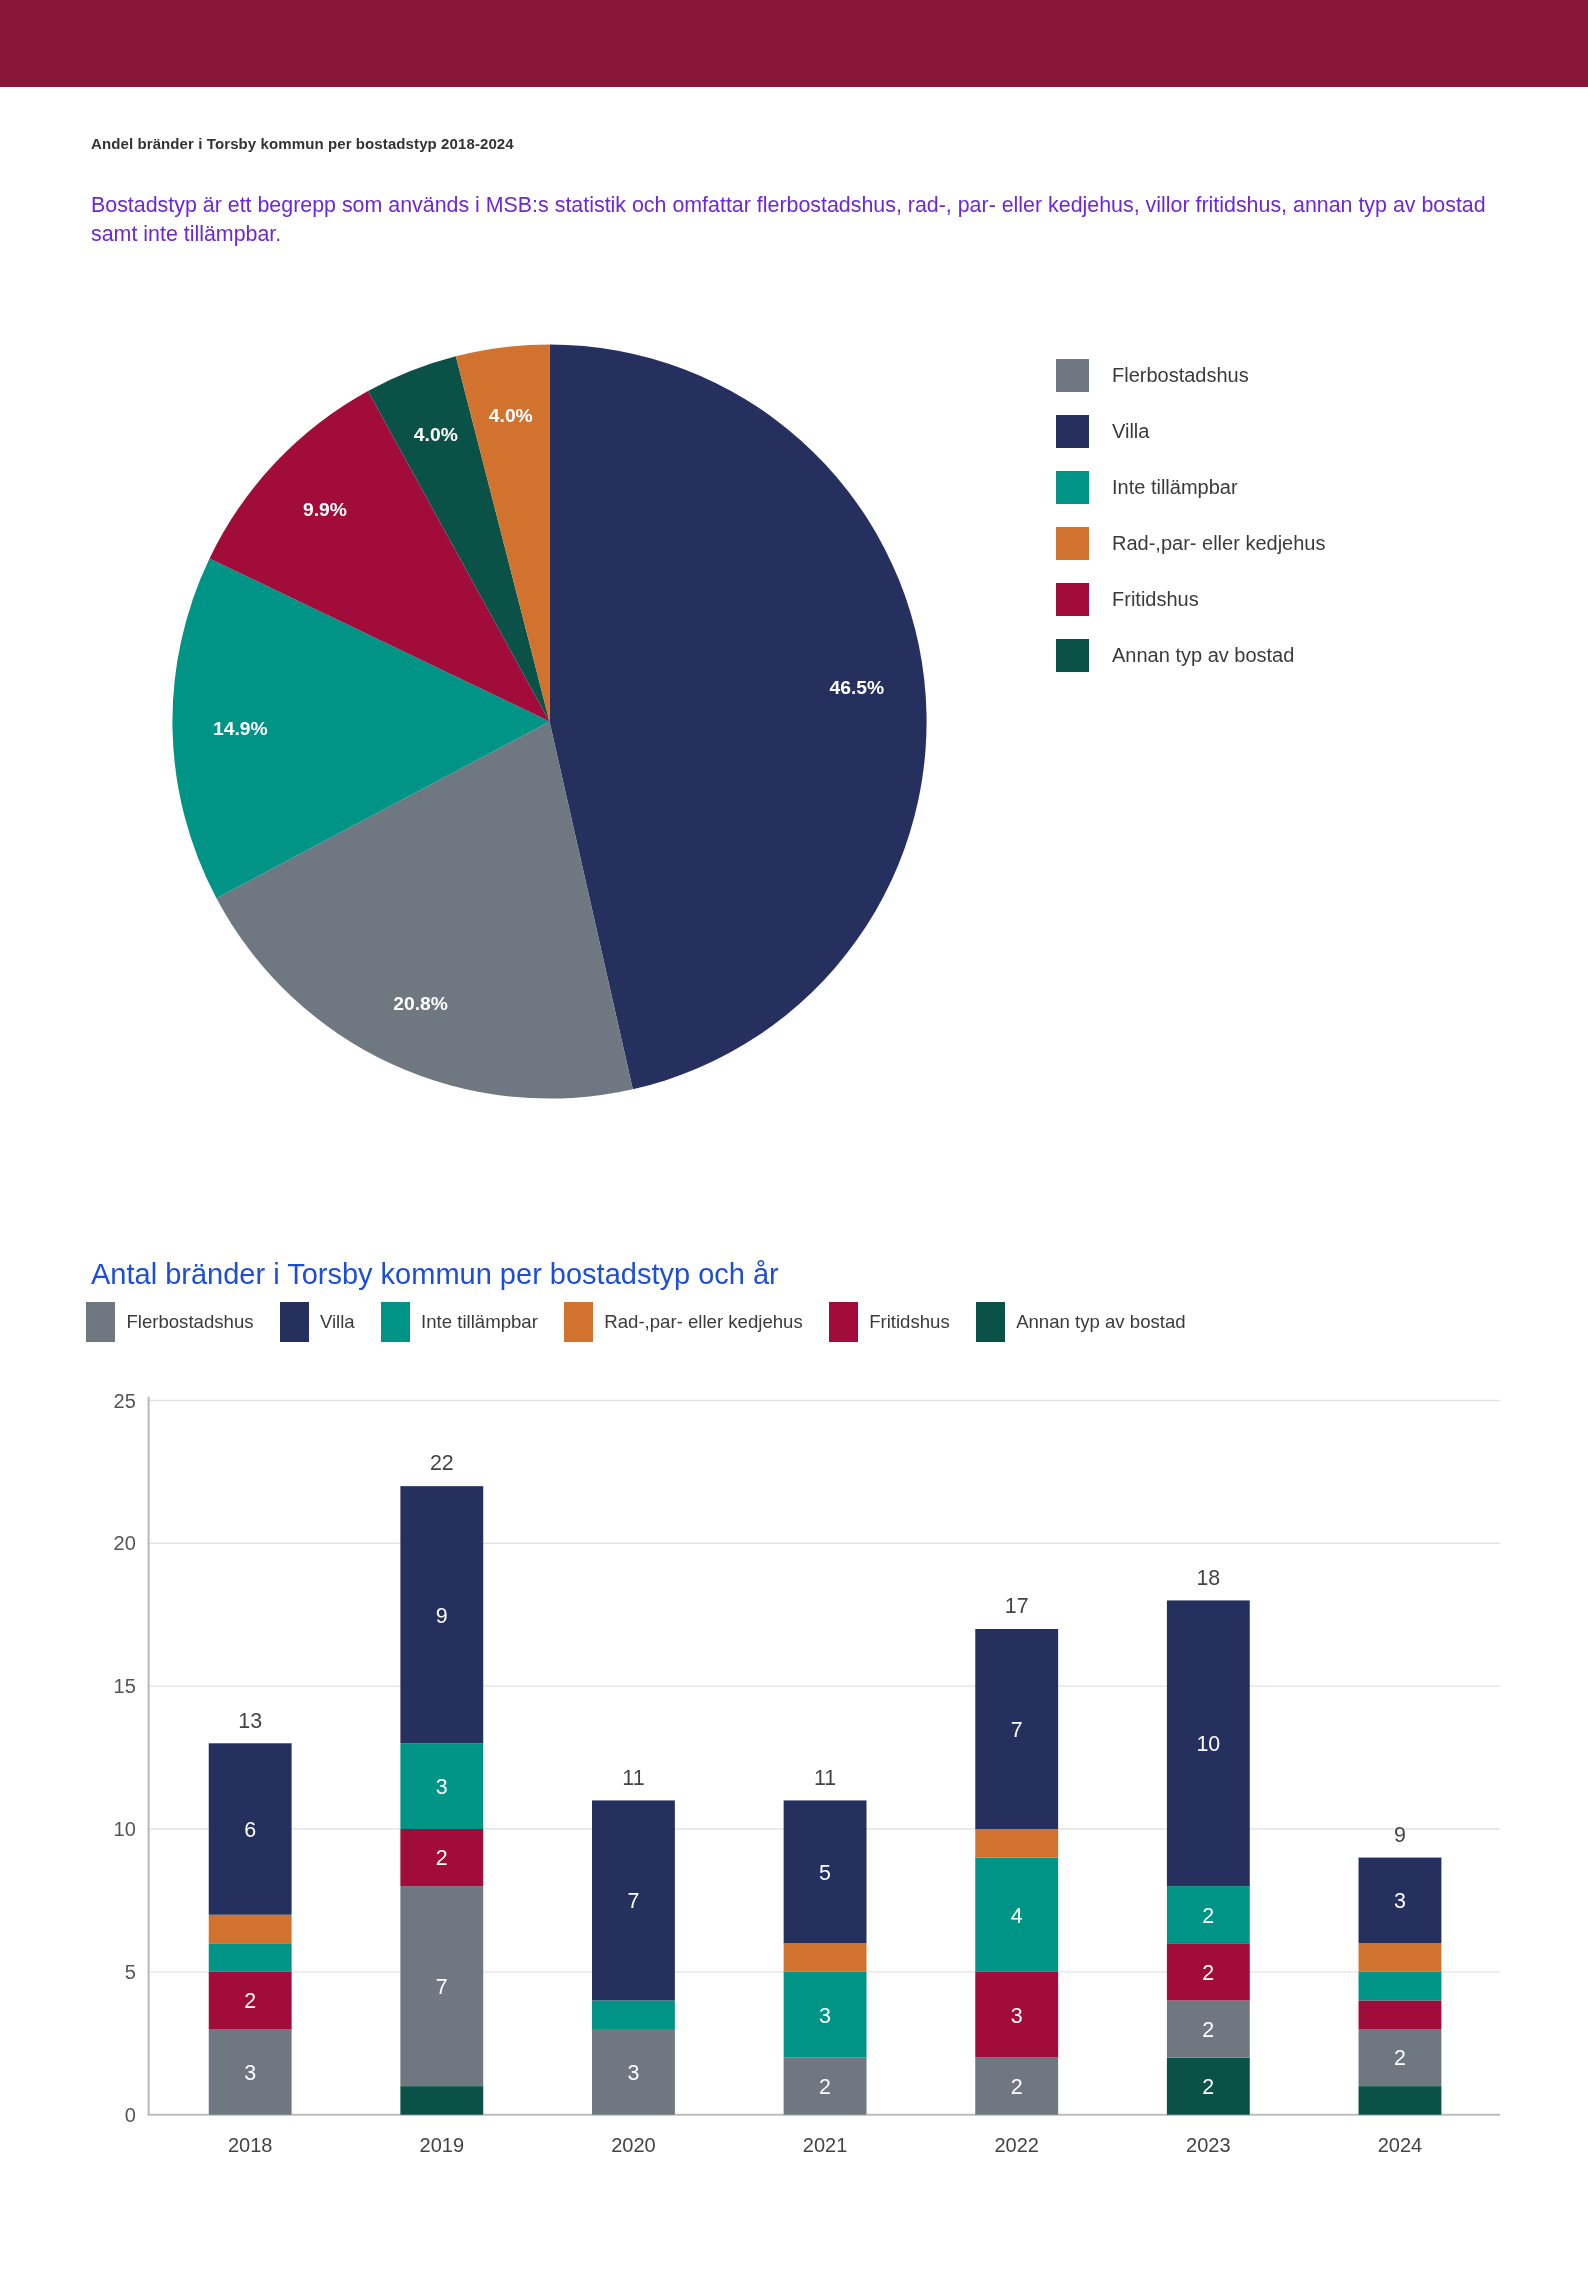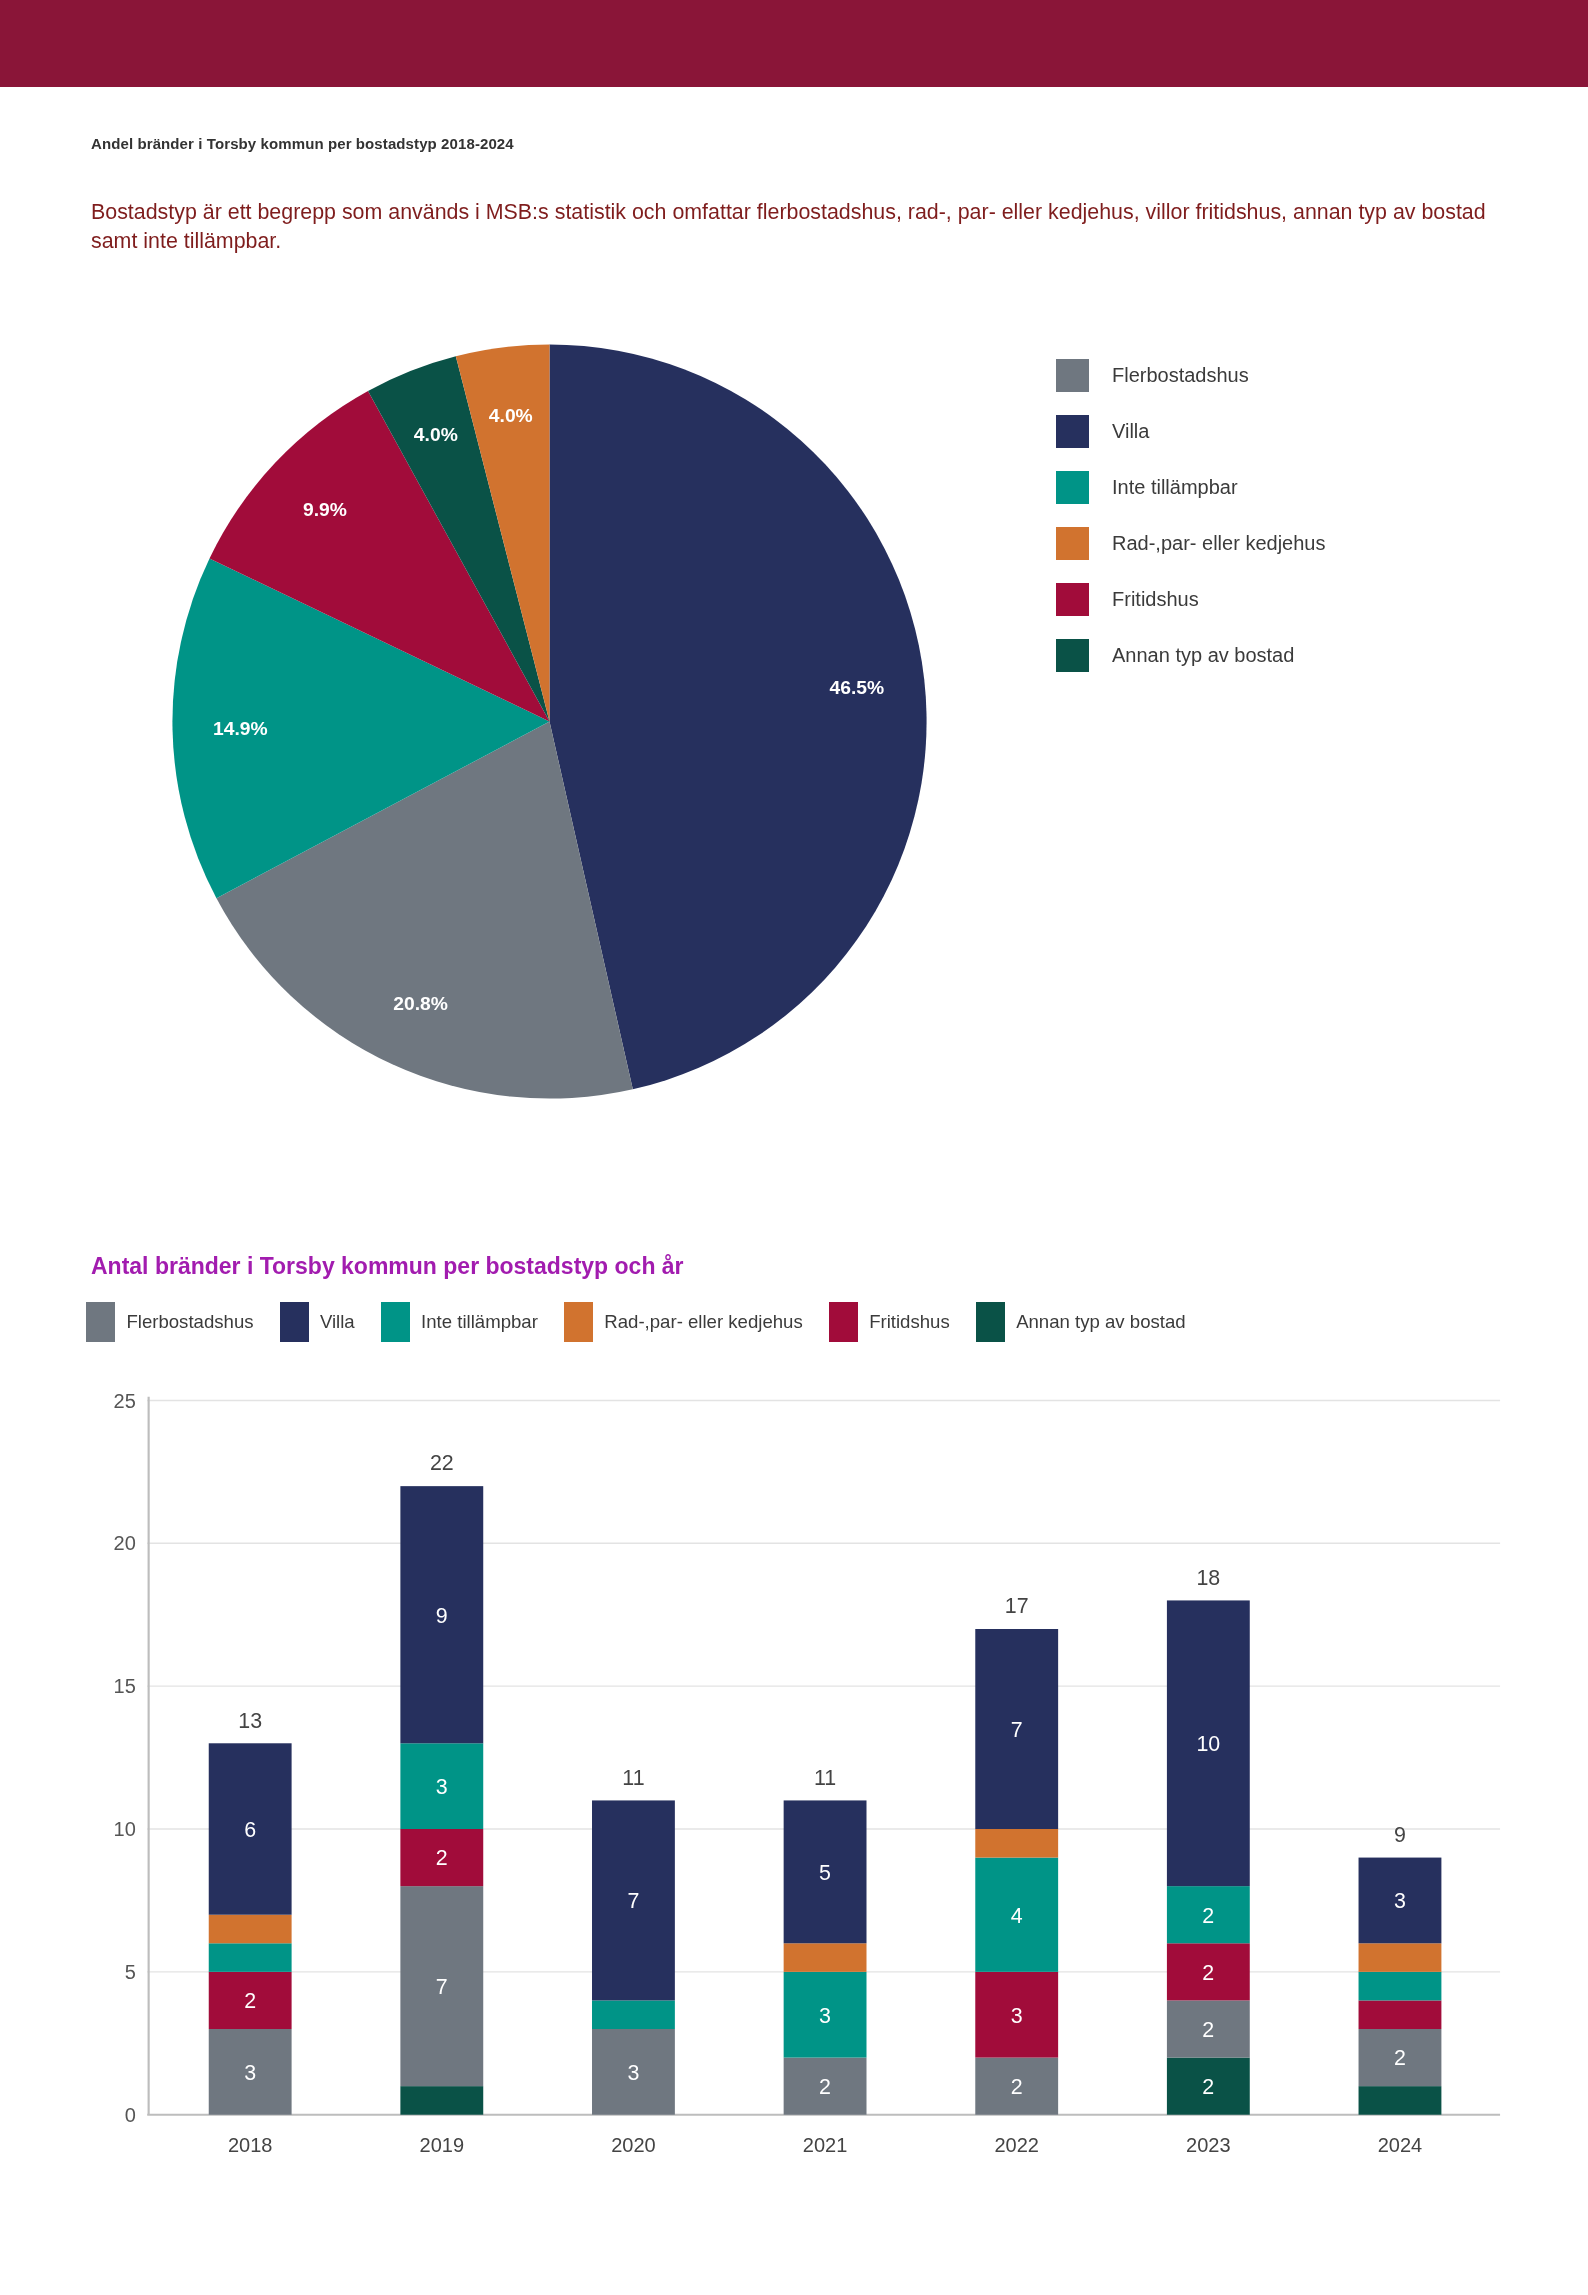--- a/index.html
+++ b/index.html
@@ -31,25 +31,25 @@
     left: 91px;
     top: 125px;
     font-size: 15px;
     font-weight: bold;
     color: #333333;
     letter-spacing: 0.1px;
   }
   .page-desc {
     position: absolute;
     left: 91px;
-    top: 177px;
+    top: 170px;
     width: 1418px;
     font-size: 21.4px;
     line-height: 1.33;
-    color: #7f1d1d;
+    color: #6d28d9;
     font-weight: normal;
   }
 
   
   .pie-wrap {
     position: absolute;
     left: 171px;
     top: 343px;
     width: 757px;
     height: 757px;
@@ -84,23 +84,23 @@
     font-size: 20px;
     color: #3b3b3b;
     white-space: nowrap;
   }
 
   
   .bar-title {
     position: absolute;
     left: 91px;
     top: 1234px;
-    font-size: 23px;
-    font-weight: bold;
-    color: #a21caf;
+    font-size: 29px;
+    font-weight: normal;
+    color: #1d4ed8;
   }
   .bar-legend {
     position: absolute;
     left: 86px;
     top: 1302px;
     display: flex;
     align-items: center;
     height: 40px;
   }
   .bar-legend-item {

